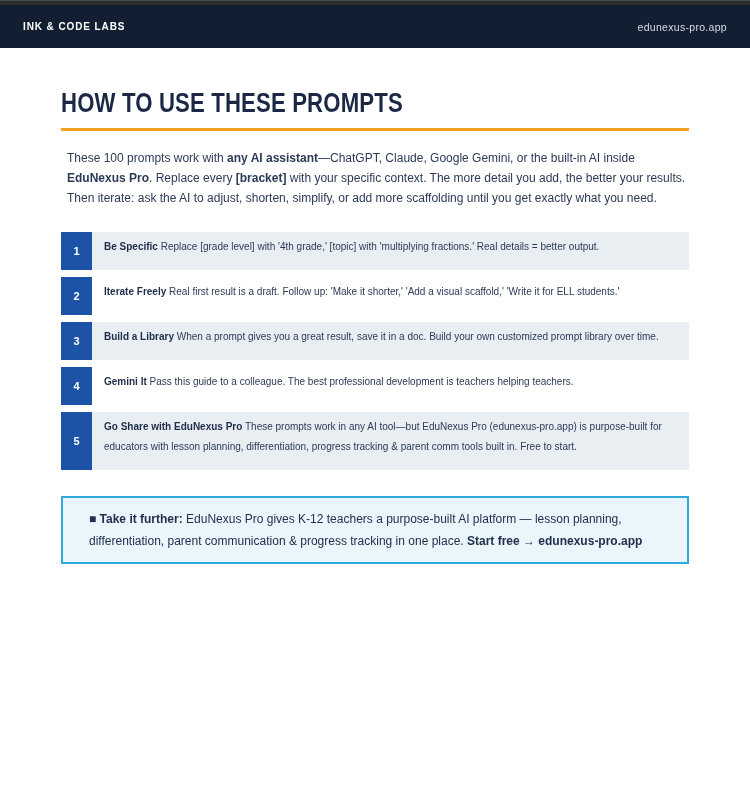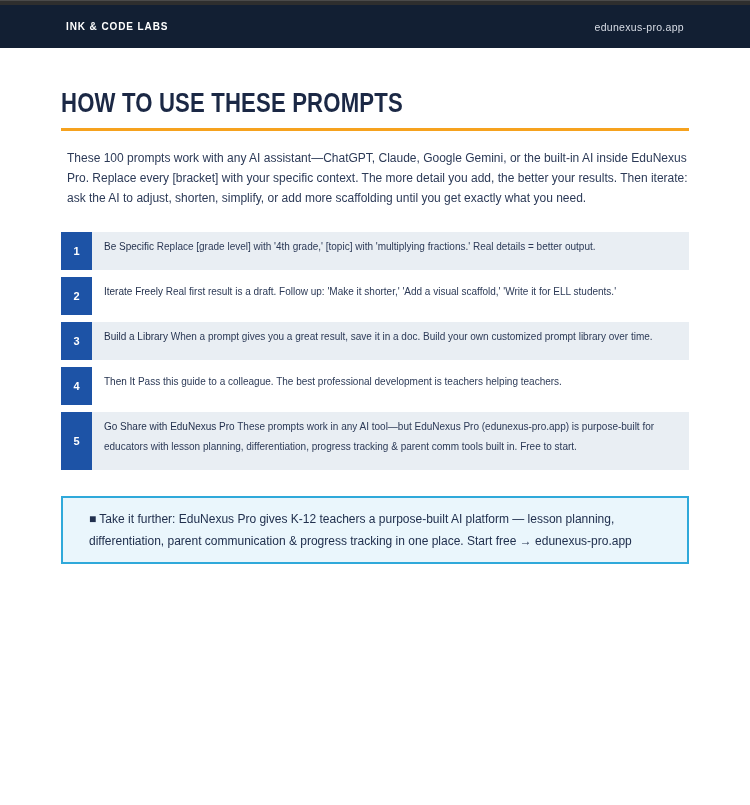--- a/index.html
+++ b/index.html
@@ -17,38 +17,38 @@
   }
   *{margin:0;padding:0;box-sizing:border-box;}
   html,body{width:750px;}
   body{
     height:805px;
     background:#ffffff;
     font-family:"Liberation Sans", sans-serif;
     color:var(--body_text);
     overflow:hidden;
   }
-  .b{font-weight:normal;margin-top:28px;}
+  .b{font-weight:bold;margin-top:28px;}
 
   
   .top-strip{
     height:5px;
     width:100%;
     background:var(--top_strip);
     border-top:1px solid #4a4a4a;
   }
   
   .header{
     height:43px;
     width:100%;
     background:var(--header_bg);
     display:flex;
     align-items:center;
     justify-content:space-between;
-    padding:0 66px;
+    padding:0 23px;
   }
   .brand{
     color:var(--header_brand);
     font-weight:bold;
     font-size:10px;
     letter-spacing:0.9px;
   }
   .domain{
     color:var(--header_domain);
     font-size:10.5px;
@@ -149,21 +149,21 @@
     <div class="step">
       <div class="step-num">2</div>
       <div class="step-text"><span class="b">Iterate Freely</span><span> Real first result is a draft. Follow up: 'Make it shorter,' 'Add a visual scaffold,' 'Write it for ELL students.'</span></div>
     </div>
     <div class="step">
       <div class="step-num">3</div>
       <div class="step-text"><span class="b">Build a Library</span><span> When a prompt gives you a great result, save it in a doc. Build your own customized prompt library over time.</span></div>
     </div>
     <div class="step">
       <div class="step-num">4</div>
-      <div class="step-text"><span class="b">Then It</span><span> Pass this guide to a colleague. The best professional development is teachers helping teachers.</span></div>
+      <div class="step-text"><span class="b">Gemini It</span><span> Pass this guide to a colleague. The best professional development is teachers helping teachers.</span></div>
     </div>
     <div class="step">
       <div class="step-num">5</div>
       <div class="step-text"><span class="b">Go Share with EduNexus Pro</span><span> These prompts work in any AI tool—but EduNexus Pro (edunexus-pro.app) is purpose-built for educators with lesson planning, differentiation, progress tracking &amp; parent comm tools built in. Free to start.</span></div>
     </div>
   </div>
 
   <div class="callout"><span class="b">■ Take it further: </span><span>EduNexus Pro gives K-12 teachers a purpose-built AI platform — lesson planning, differentiation, parent communication &amp; progress tracking in one place. </span><span class="b">Start free</span><span> → </span><span class="b">edunexus-pro.app</span></div>
 
 </div>

